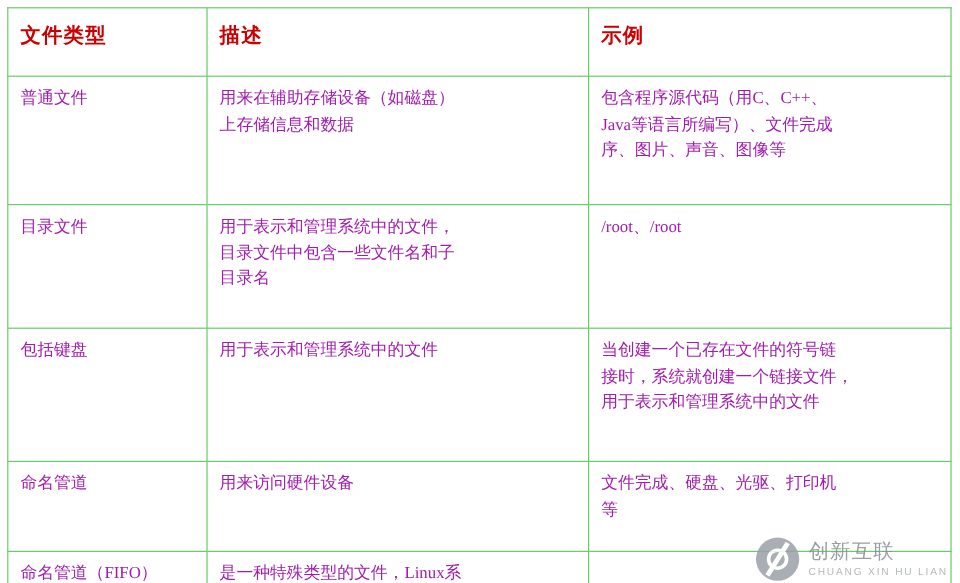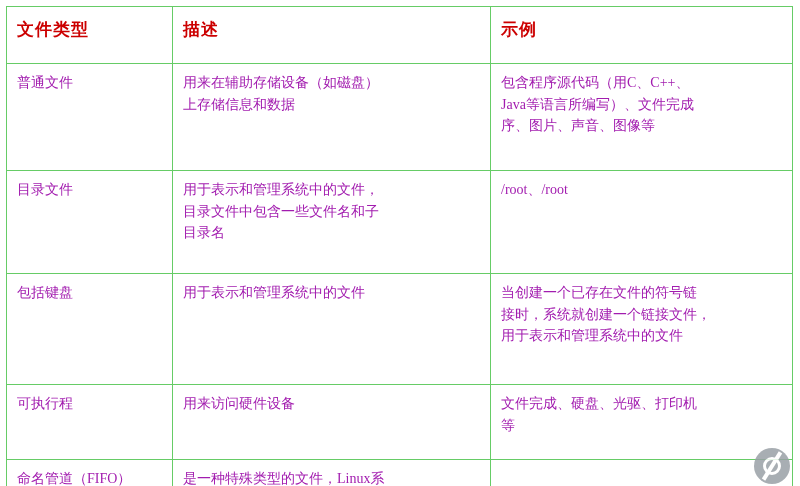--- a/index.html
+++ b/index.html
@@ -172,21 +172,21 @@
             <span class="cell-text">用于表示和管理系统中的文件</span>
           </td>
         <td>
             <span class="cell-text">当创建一个已存在文件的符号链
 接时，系统就创建一个链接文件，
 用于表示和管理系统中的文件</span>
           </td>
       </tr>
       <tr class="r-dev">
         <td>
-            <span class="cell-text">可执行程</span>
+            <span class="cell-text">命名管道</span>
           </td>
         <td>
             <span class="cell-text">用来访问硬件设备</span>
           </td>
         <td>
             <span class="cell-text">文件完成、硬盘、光驱、打印机
 等</span>
           </td>
       </tr>
       <tr class="r-fifo">
@@ -200,15 +200,19 @@
           </td>
         <td>
             <span class="cell-text"></span>
           </td>
       </tr>
     </tbody>
   </table>
 
   <div class="watermark">
     <div class="wm-logo"></div>
+    <div class="wm-text">
+      <div class="wm-main">创新互联</div>
+      <div class="wm-sub">CHUANG XIN HU LIAN</div>
+    </div>
   </div>
 
 </div>
 
 </body></html>

